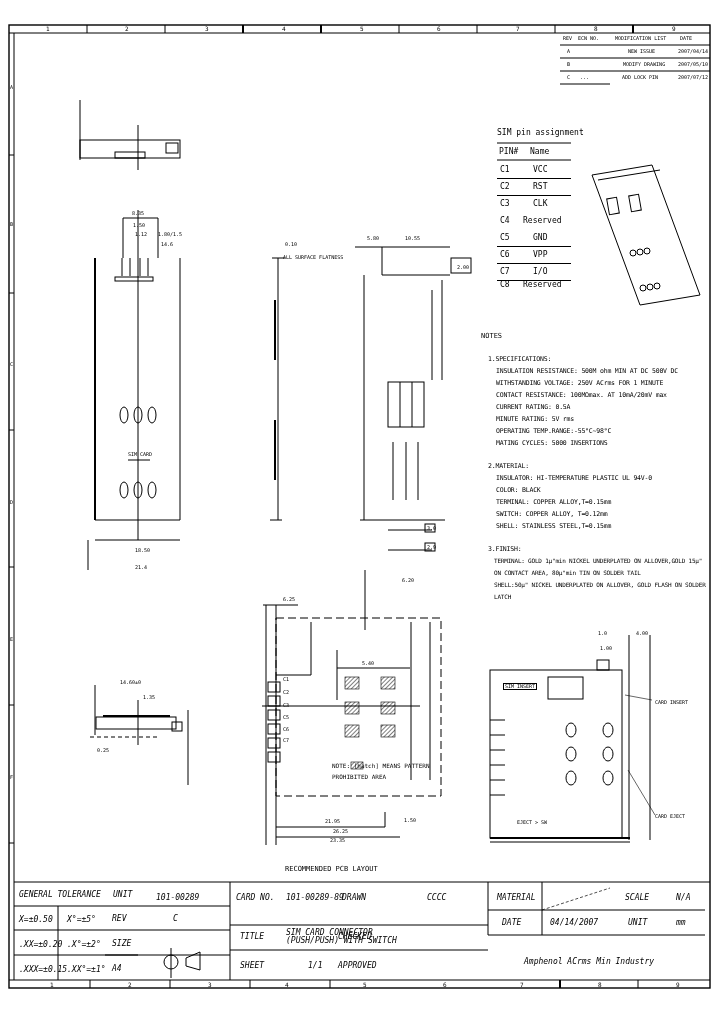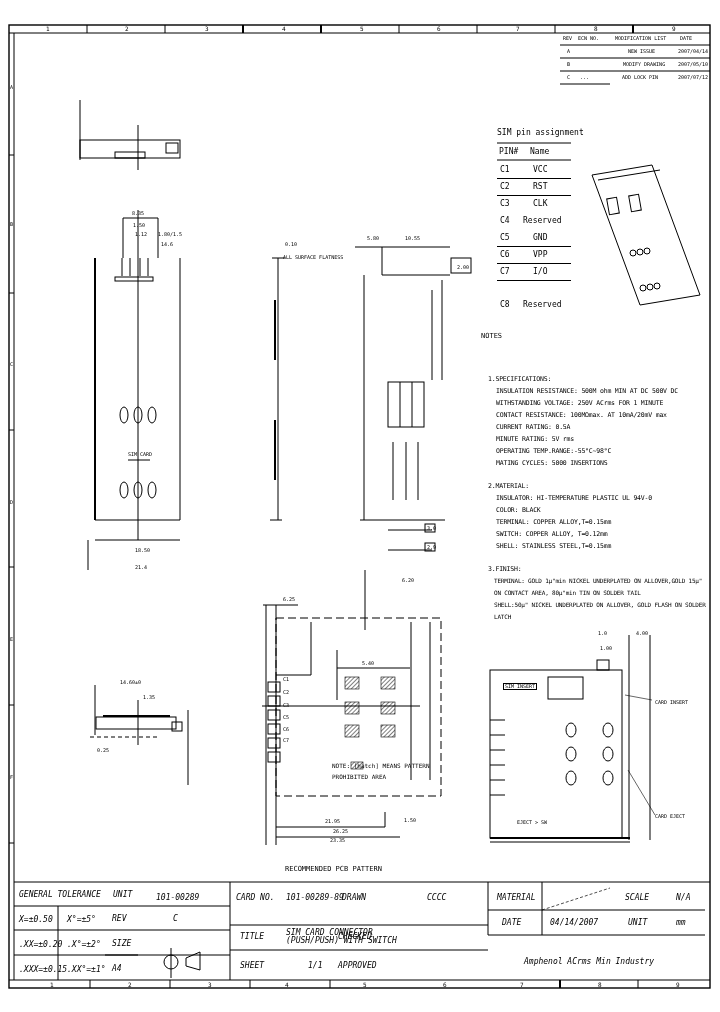--- a/index.html
+++ b/index.html
@@ -6,21 +6,21 @@
   body { width:720px; height:1012px; position:relative; overflow:hidden;
          font-family:"DejaVu Sans Mono", monospace; color:#000; }
   .t { position:absolute; font-size:8px; white-space:nowrap; line-height:1; }
   .t7 { font-size:7px; }
   .t6 { font-size:6px; }
   .t5 { font-size:5px; }
   .t10 { font-size:10px; }
   svg { position:absolute; left:0; top:0; }
   .pin-row { position:absolute; left:497px; width:74px; height:17px; font-size:8px; border-bottom:1px solid #000; }
   .pin-row span { position:absolute; top:4px; }
-  .notes-line { position:absolute; font-size:6.5px; white-space:nowrap; letter-spacing:-0.2px;margin-top:20px; }
+  .notes-line { position:absolute; font-size:6.5px; white-space:nowrap; letter-spacing:-0.2px; }
   .tb-cell { position:absolute; font-size:8px; white-space:nowrap;font-style:italic; }
 </style>
 </head>
 <body>
 
 <svg width="720" height="1012" viewBox="0 0 720 1012">
   <g stroke="#000" fill="none" stroke-width="1">
 
     <rect x="9" y="25" width="701" height="963" stroke-width="1.4"></rect>
     <line x1="9" y1="33" x2="710" y2="33"></line>
@@ -287,21 +287,21 @@
       <span style="left:36px">GND</span>
     </div>
   <div class="pin-row" style="top:246px">
       <span style="left:3px">C6</span>
       <span style="left:36px">VPP</span>
     </div>
   <div class="pin-row" style="top:263px">
       <span style="left:3px">C7</span>
       <span style="left:36px">I/O</span>
     </div>
-  <div class="pin-row" style="top:296px;border-bottom:none">
+  <div class="pin-row" style="top:276px;border-bottom:none">
       <span style="left:3px">C8</span>
       <span style="left:26px">Reserved</span>
     </div>
 </div>
 
 <div>
   <span class="t t7" style="left:481px;top:333px">NOTES</span>
 
   <span class="notes-line" style="left:488px;top:355px">1.SPECIFICATIONS:</span>
   <span class="notes-line" style="left:496px;top:367px">INSULATION RESISTANCE: 500M ohm MIN AT DC 500V DC</span>
@@ -354,21 +354,21 @@
   <span class="t t5" style="left:283px;top:738px">C7</span>
 
   <span class="t t6" style="left:332px;top:763px">NOTE: [hatch] MEANS PATTERN</span>
   <span class="t t6" style="left:332px;top:774px">PROHIBITED AREA</span>
 
   <span class="t t5" style="left:325px;top:819px">21.95</span>
   <span class="t t5" style="left:333px;top:829px">26.25</span>
   <span class="t t5" style="left:330px;top:838px">23.35</span>
   <span class="t t5" style="left:404px;top:818px">1.50</span>
 
-  <span class="t t7" style="left:285px;top:866px">RECOMMENDED PCB PATTERN</span>
+  <span class="t t7" style="left:285px;top:866px">RECOMMENDED PCB LAYOUT</span>
 
   <span class="t t5" style="left:120px;top:680px">14.60±0</span>
   <span class="t t5" style="left:143px;top:695px">1.35</span>
   <span class="t t5" style="left:97px;top:748px">0.25</span>
 
   <span class="t t5" style="left:598px;top:631px">1.0</span>
   <span class="t t5" style="left:600px;top:646px">1.00</span>
   <span class="t t5" style="left:636px;top:631px">4.00</span>
 
   <span class="t t5" style="left:503px;top:683px;border:1px solid #000;padding:0 1px">SIM INSERT</span>

